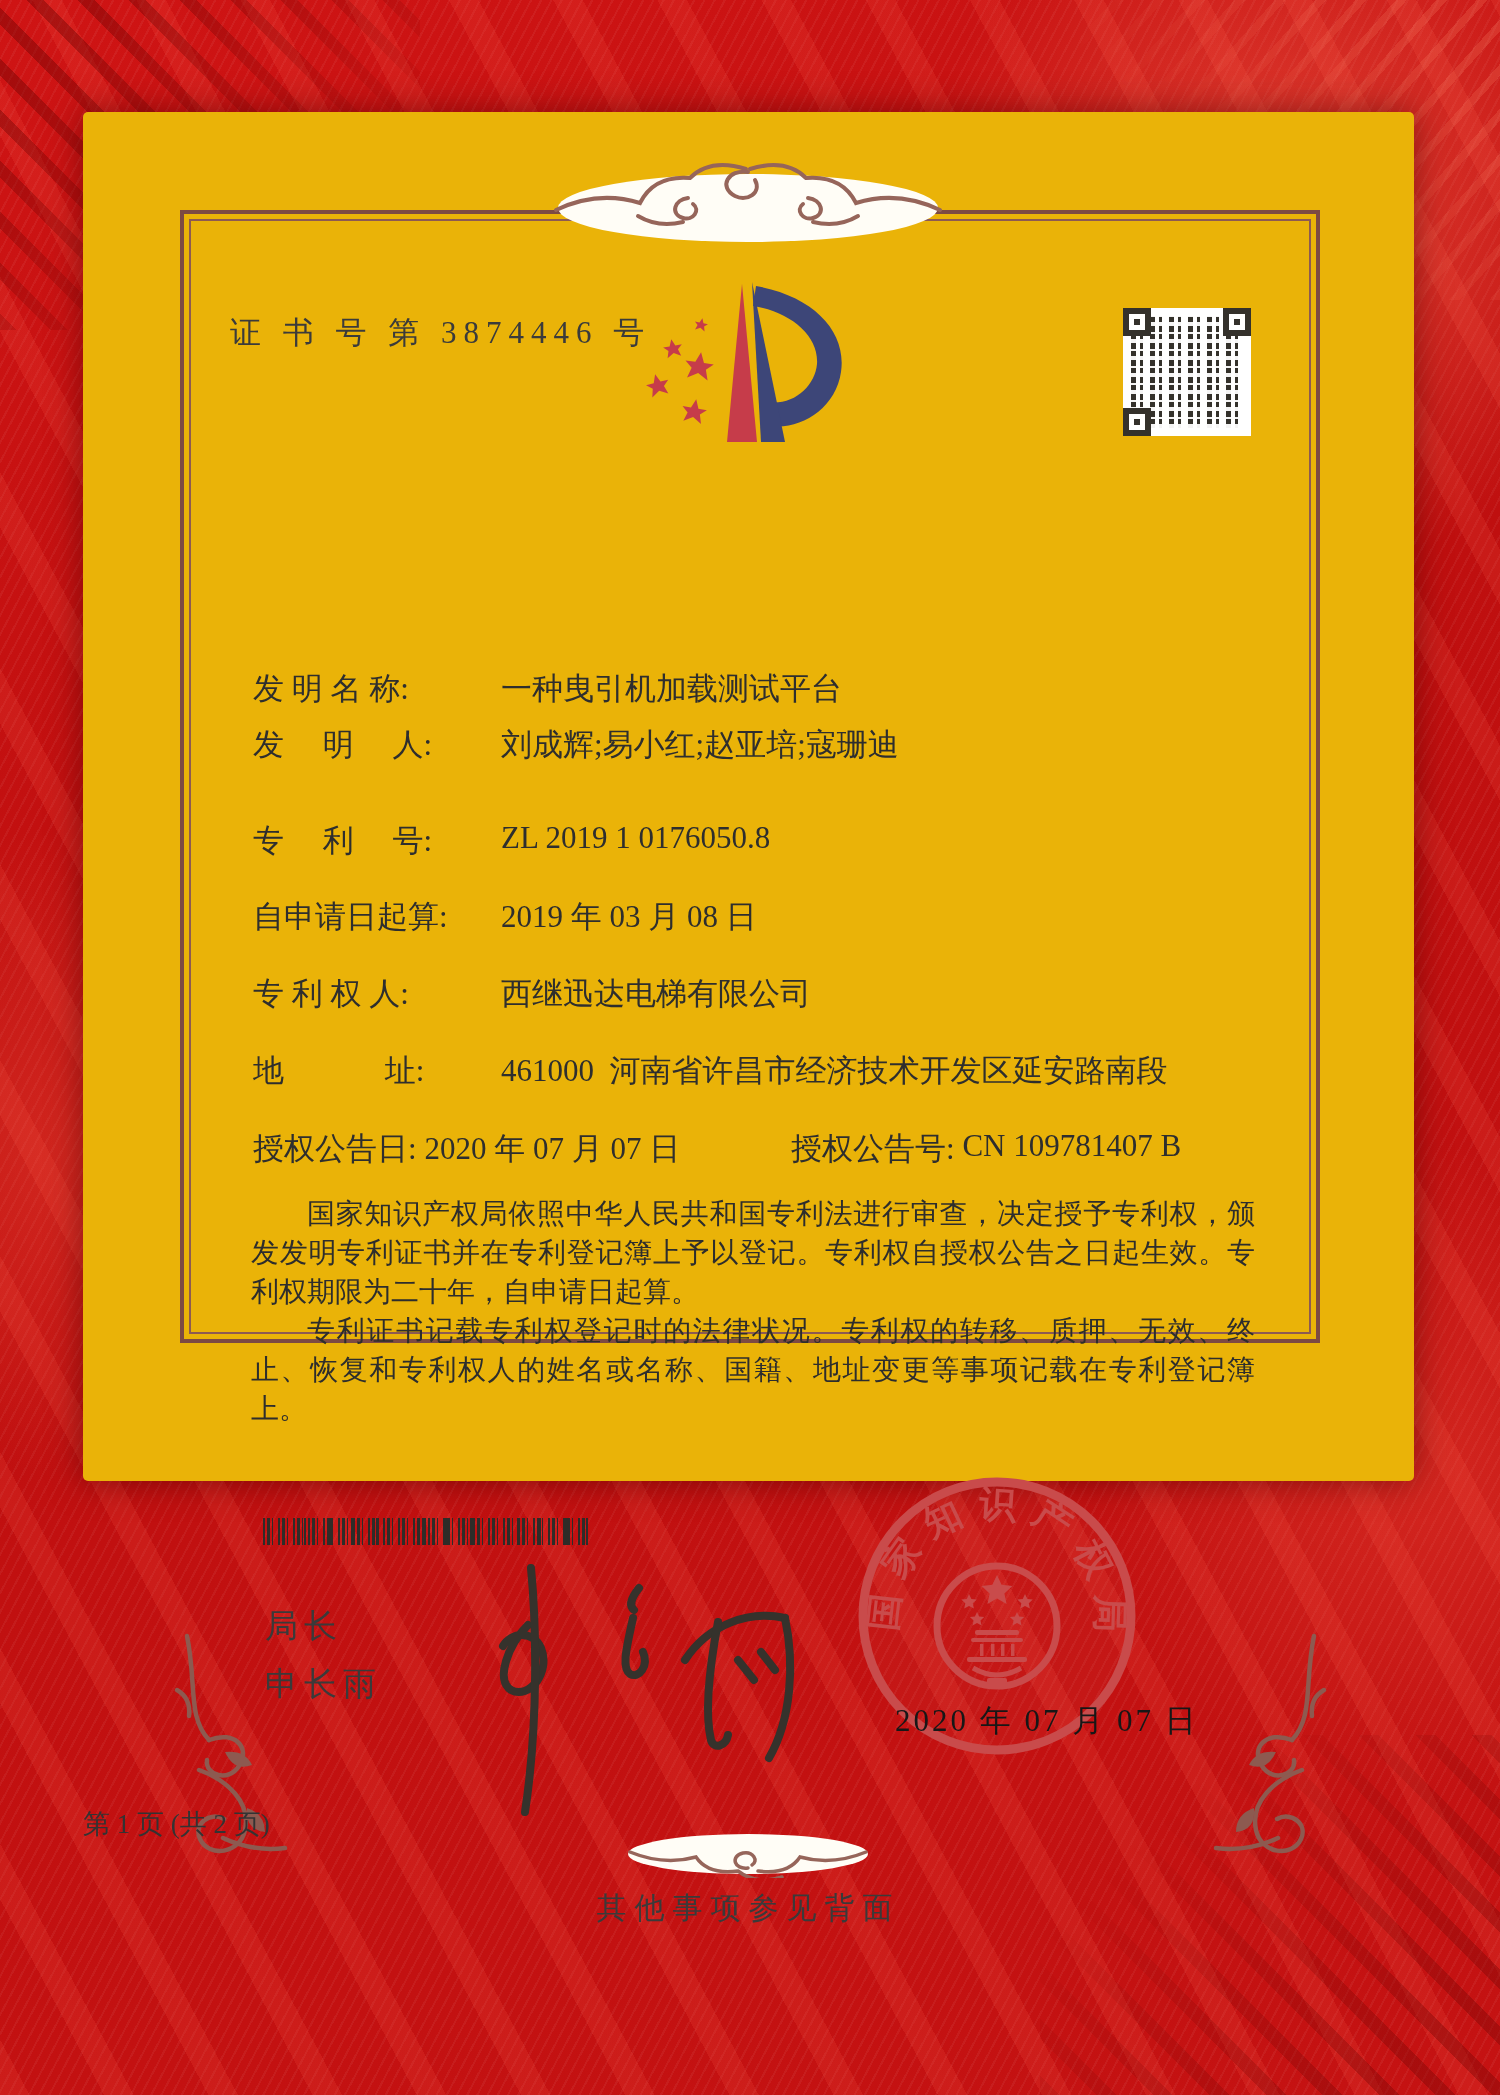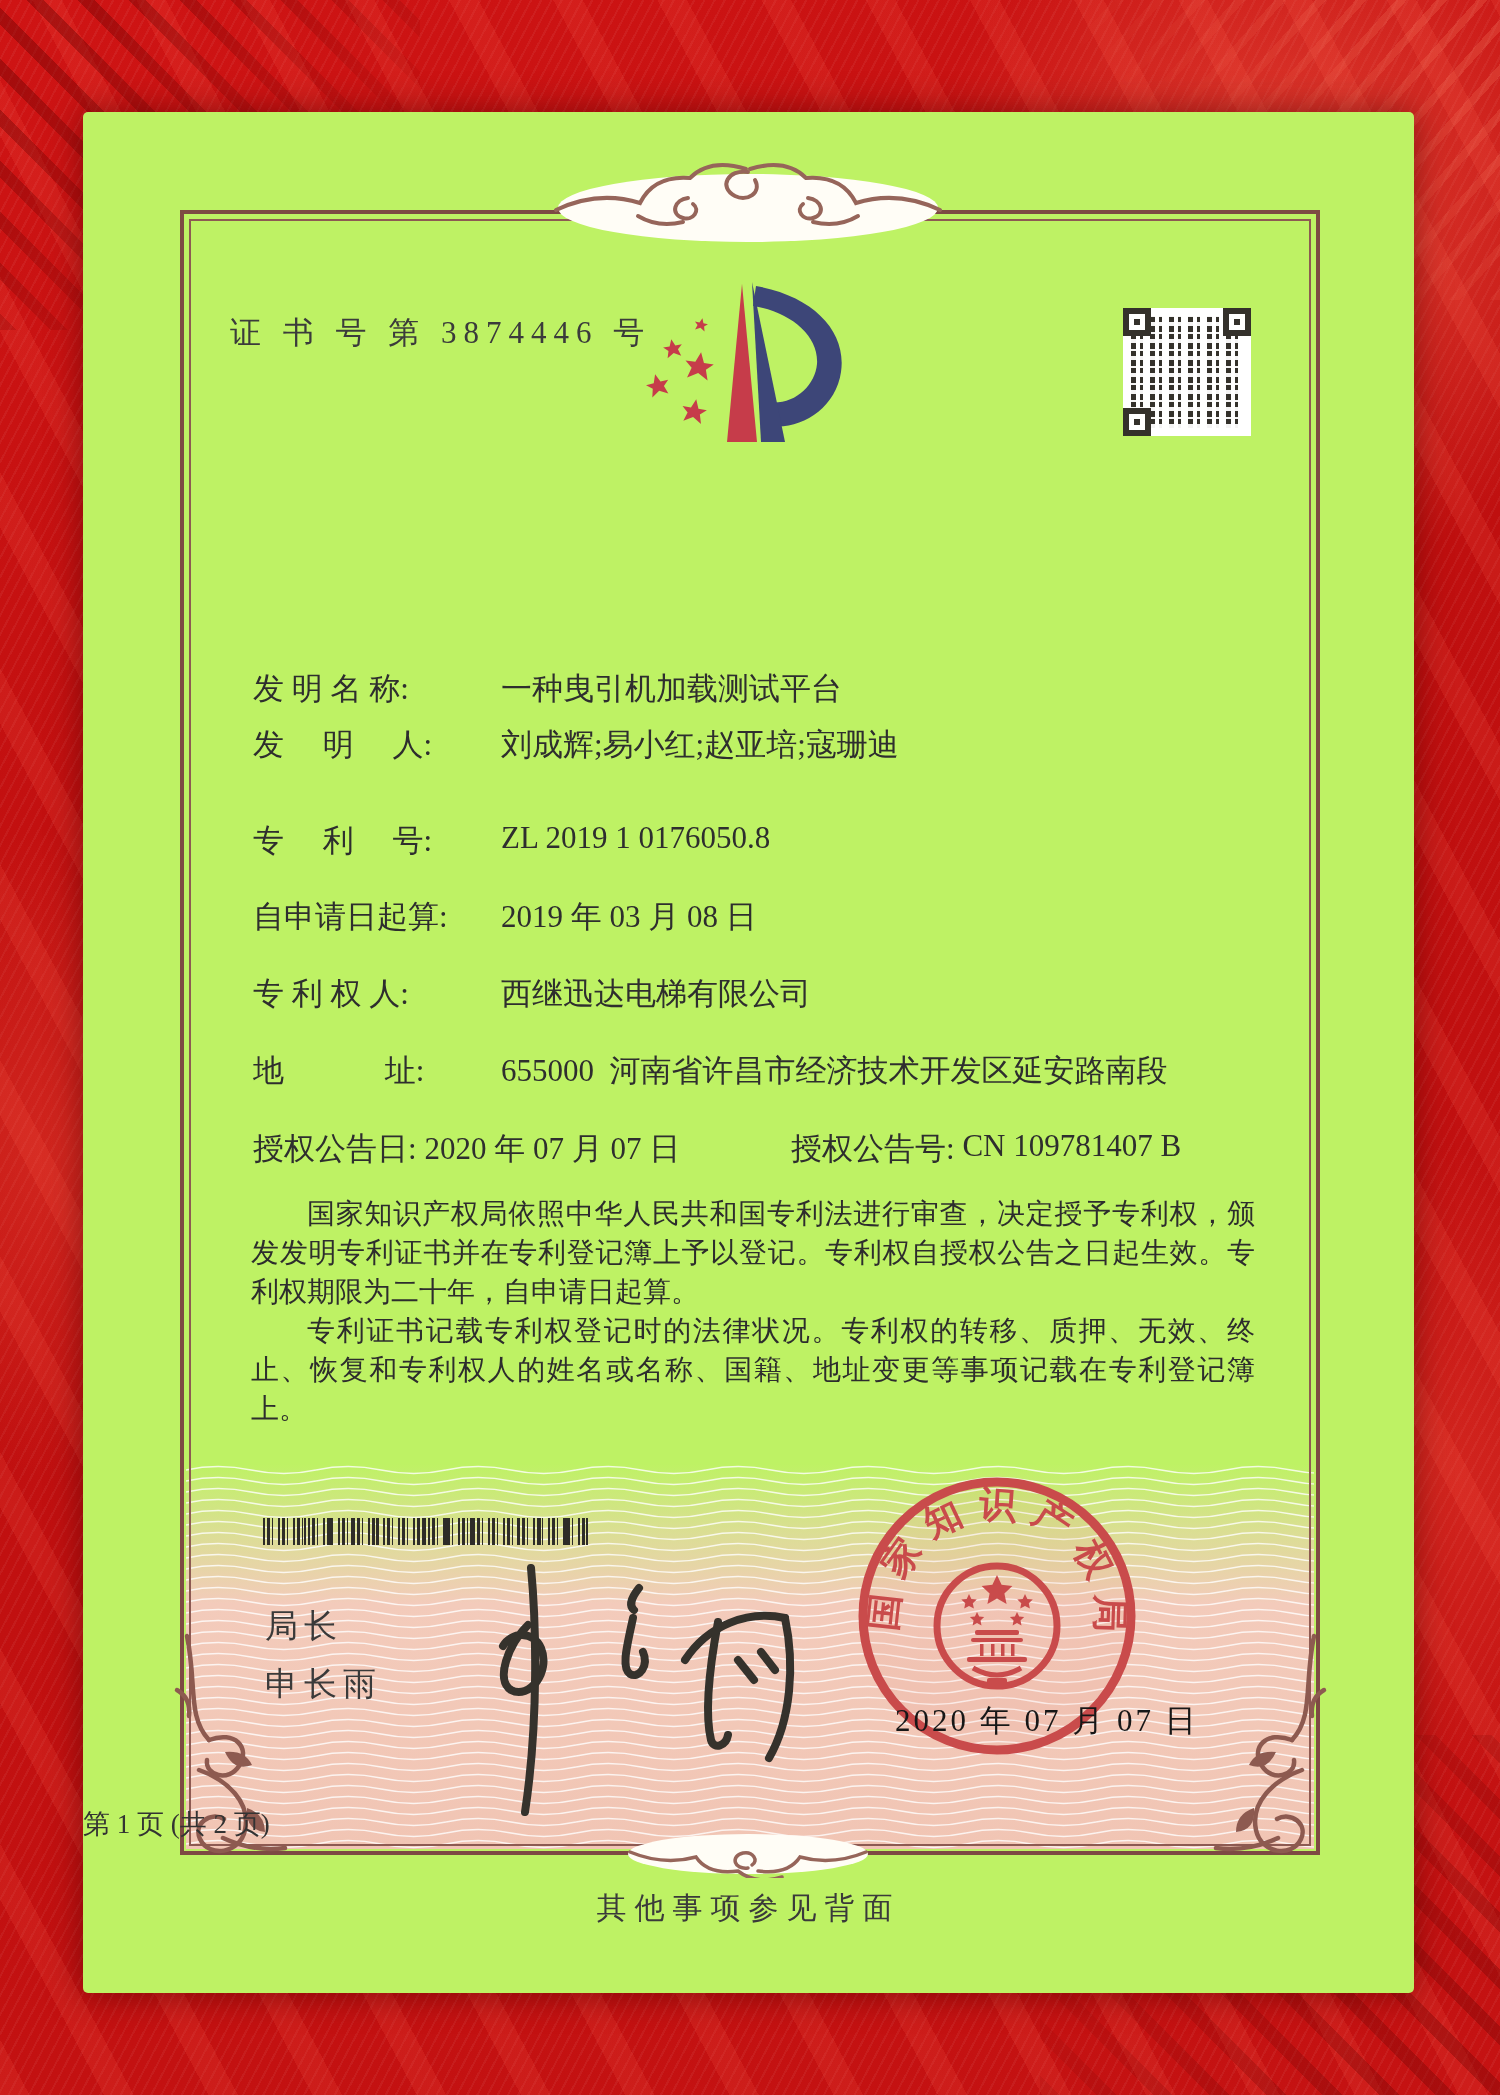--- a/index.html
+++ b/index.html
@@ -32,22 +32,22 @@
             mask:linear-gradient(-45deg,#000 15%,transparent 75%);
   }
   .bg-corner.tr{
     right:0;top:0;width:420px;height:300px;
     background:repeating-linear-gradient(-48deg, rgba(255,140,110,.22) 0 8px, transparent 8px 30px);
     -webkit-mask:linear-gradient(-135deg,#000 10%,transparent 70%);
             mask:linear-gradient(-135deg,#000 10%,transparent 70%);
   }
   
   .paper{
-    position:absolute;left:83px;top:112px;width:1331px;height:1881px;
-    background:#bef264;border-radius:5px;
+    position:absolute;left:83px;top:112px;width:1331px;height:1369px;
+    background:#eab308;border-radius:5px;
     box-shadow:0 0 34px rgba(70,0,0,.55);
   }
   .frame{
     position:absolute;left:97px;top:98px;right:94px;bottom:138px;
     border:4px solid #7d4a43;pointer-events:none;z-index:6;
   }
   .frame::before{
     content:"";position:absolute;inset:5px;border:2px solid #8d5a52;
   }
   .ornament{position:absolute;z-index:7;pointer-events:none;}
@@ -239,21 +239,21 @@
   <div class="row" style="top:784px">
     <span class="lbl">自申请日起算:</span>
     <span class="val">2019 年 03 月 08 日</span>
   </div>
   <div class="row" style="top:861px">
     <span class="lbl">专 利 权 人:</span>
     <span class="val">西继迅达电梯有限公司</span>
   </div>
   <div class="row" style="top:938px">
     <span class="lbl">地　　　 址:</span>
-    <span class="val">655000  河南省许昌市经济技术开发区延安路南段</span>
+    <span class="val">461000  河南省许昌市经济技术开发区延安路南段</span>
   </div>
 
   <div class="row" style="top:1016px">
     <span style="white-space:pre">授权公告日: </span>
     <span style="white-space:pre">2020 年 07 月 07 日</span>
     <span class="grant2">
       <span style="white-space:pre">授权公告号: </span>
       <span style="white-space:pre">CN 109781407 B</span>
     </span>
   </div>

